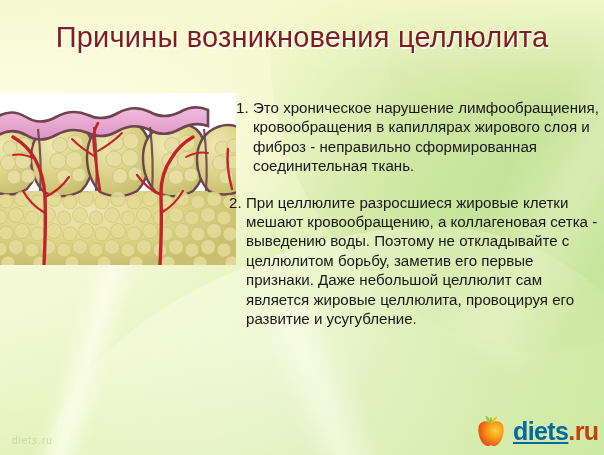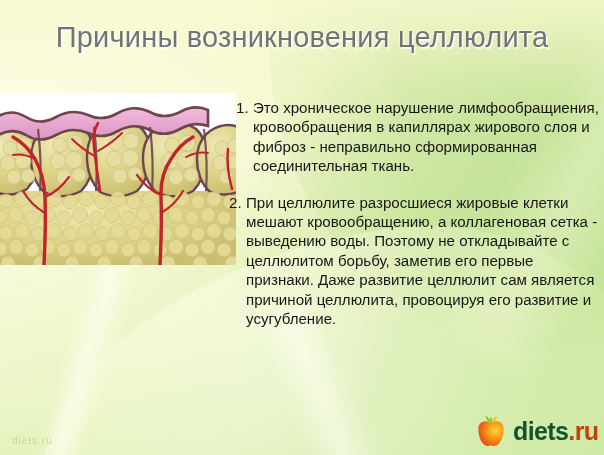--- a/index.html
+++ b/index.html
@@ -97,21 +97,21 @@
 
   
   .title {
     position: absolute;
     left: 0;
     right: 0;
     top: 22px;
     text-align: center;
     font-size: 29px;
     line-height: 1.05;
-    color: #737373;
+    color: #7f1d1d;
     letter-spacing: 0.2px;
     white-space: nowrap;
     text-shadow: 1.5px 1.5px 0 rgba(255,255,255,0.85),
                  -0.6px -0.6px 0 rgba(255,255,255,0.6);
   }
 
   
   .figure {
     position: absolute;
     left: 0;
@@ -168,21 +168,21 @@
     height: 32px;
     flex: 0 0 auto;
   }
   .logo-text {
     font-size: 25px;
     font-weight: bold;
     letter-spacing: -0.6px;
     line-height: 1;
     white-space: nowrap;
   }
-  .logo-text .w-diets { color: #14532d; }
+  .logo-text .w-diets { color: #0369a1; text-decoration: underline; }
   .logo-text .w-ru { color: #c2410c; font-weight: bold; }
 
   
   .watermark {
     position: absolute;
     left: 12px;
     bottom: 9px;
     font-size: 10px;
     letter-spacing: 1px;
     color: rgba(168,196,128,0.55);
@@ -366,21 +366,21 @@
     </svg>
   </div>
 
   <div class="body-text">
     <p class="para para-1">
       <span class="marker">1.</span>
       <span>Это хроническое нарушение лимфообращиения, кровообращения в капиллярах жирового слоя и фиброз - неправильно сформированная соединительная ткань.</span>
     </p>
     <p class="para para-2">
       <span class="marker">2.</span>
-      <span>При целлюлите разросшиеся жировые клетки мешают кровообращению, а коллагеновая сетка - выведению воды. Поэтому не откладывайте с целлюлитом борьбу, заметив его первые признаки. Даже развитие целлюлит сам является причиной целлюлита, провоцируя его развитие и усугубление.</span>
+      <span>При целлюлите разросшиеся жировые клетки мешают кровообращению, а коллагеновая сетка - выведению воды. Поэтому не откладывайте с целлюлитом борьбу, заметив его первые признаки. Даже небольшой целлюлит сам является жировые целлюлита, провоцируя его развитие и усугубление.</span>
     </p>
   </div>
 
   <div class="watermark">diets.ru</div>
 
   <div class="logo">
     <svg class="logo-apple" viewBox="0 0 30 32" xmlns="http://www.w3.org/2000/svg">
       <defs>
         <radialGradient id="appleg" cx="68%" cy="38%" r="78%">
           <stop offset="0%" stop-color="#ffd23c"></stop>

